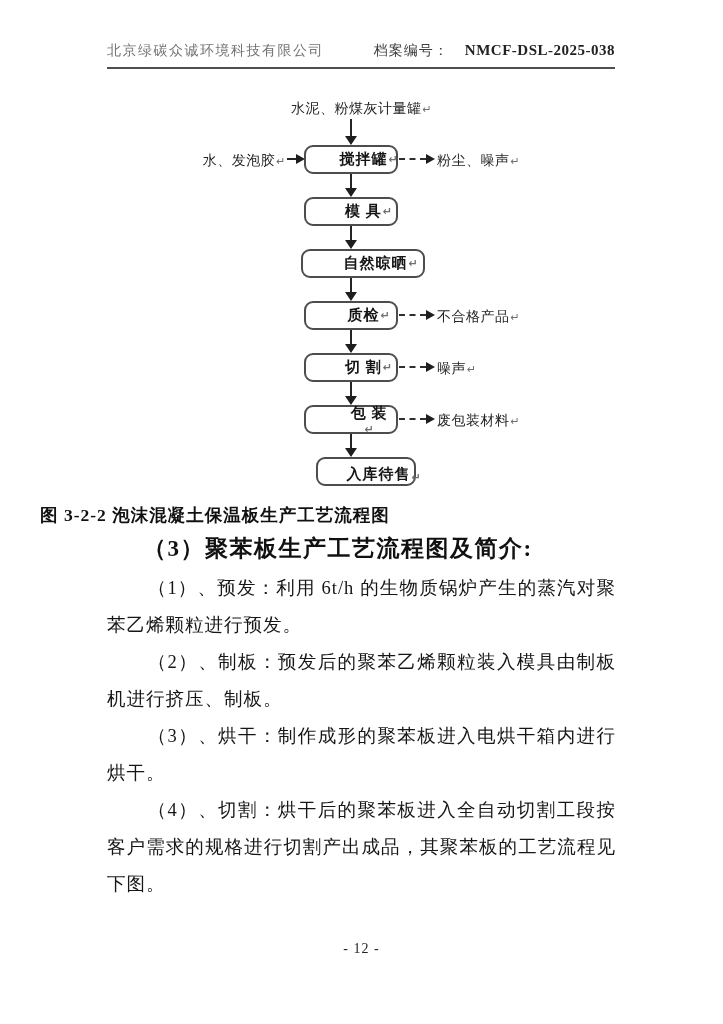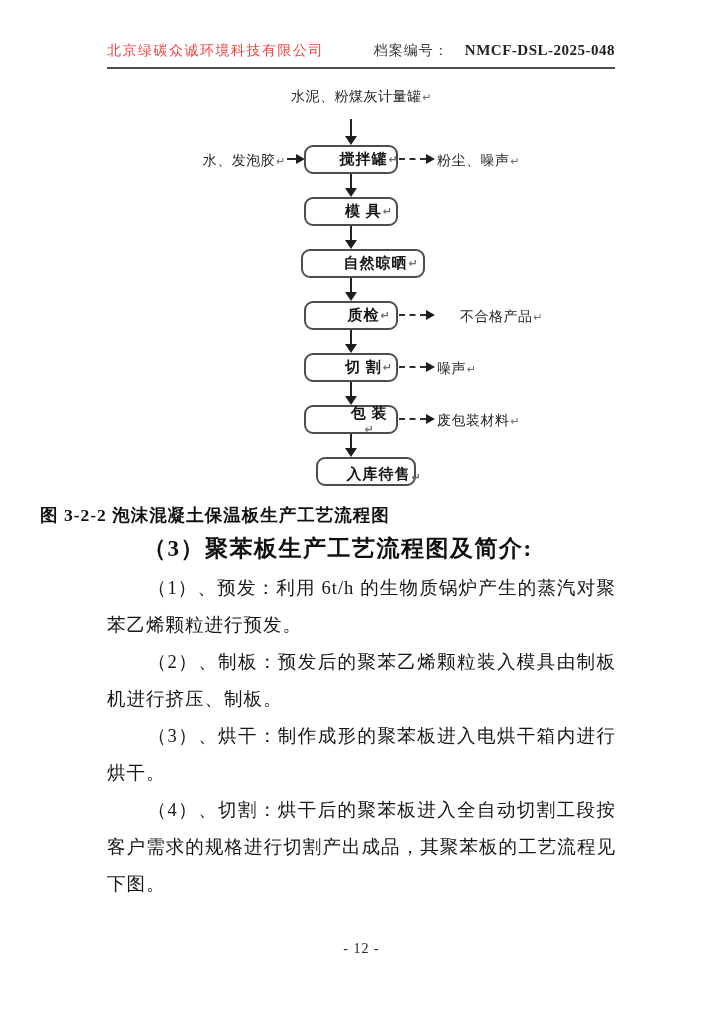--- a/index.html
+++ b/index.html
@@ -6,21 +6,21 @@
   .page{
     position:relative;width:723px;height:1024px;background:#ffffff;
     font-family:"Liberation Serif","DejaVu Serif",serif;color:#1c1c1c;overflow:hidden;
   }
   
   .hdr{
     position:absolute;left:107px;top:42px;width:508px;
     display:flex;justify-content:space-between;align-items:flex-end;
     padding-bottom:7px;border-bottom:2px solid #4e4e4e;
   }
-  .company{font-size:14px;letter-spacing:1.5px;color:#ef4444;white-space:nowrap;}
+  .company{font-size:14px;letter-spacing:1.5px;color:#737373;white-space:nowrap;}
   .arch{display:flex;gap:16px;align-items:baseline;white-space:nowrap;}
   .arch-label{font-size:14px;color:#3c3c3c;letter-spacing:1px;}
   .arch-num{font-size:15px;font-weight:bold;color:#222;letter-spacing:.5px;}
   
   .fc{position:absolute;inset:0;}
   .fc-label{position:absolute;font-size:14px;color:#242424;white-space:nowrap;letter-spacing:.5px;}
   .rm{color:#6f6f6f;font-size:11px;margin-left:1px;font-family:"DejaVu Sans",sans-serif;}
   .fbox{
     position:absolute;height:29px;box-sizing:border-box;background:#fff;
     border:2px solid #4d4d4d;border-radius:9px;
@@ -56,27 +56,27 @@
 </style>
 </head>
 <body>
 
 <div class="page">
 
   <div class="hdr">
     <span class="company">北京绿碳众诚环境科技有限公司</span>
     <span class="arch">
       <span class="arch-label">档案编号：</span>
-      <span class="arch-num">NMCF-DSL-2025-048</span>
+      <span class="arch-num">NMCF-DSL-2025-038</span>
     </span>
   </div>
 
   <div class="fc">
 
-    <div class="fc-label" style="left:291px;top:88px;">
+    <div class="fc-label" style="left:291px;top:100px;">
       <span>水泥、粉煤灰计量罐</span><span class="rm">↵</span>
     </div>
 
     <div class="vline" style="top:119px;height:18px;"></div>
     <div class="ah-down" style="top:136px;"></div>
 
     <div class="fc-label in-label" style="left:196px;top:152px;width:90px;">
       <span>水、发泡胶</span><span class="rm">↵</span>
     </div>
     <div class="hline" style="left:287px;top:158px;width:10px;"></div>
@@ -112,21 +112,21 @@
     <div class="vline" style="top:278px;height:15px;"></div>
     <div class="ah-down" style="top:292px;"></div>
 
     <div class="fbox" style="left:304px;top:301px;width:94px;">
       <span>质检</span>
         <span class="rm">↵</span>
     </div>
 
     <div class="dline" style="left:399px;top:314px;width:27px;"></div>
     <div class="ah-right" style="left:426px;top:310px;"></div>
-    <div class="fc-label" style="left:460px;top:308px;">
+    <div class="fc-label" style="left:437px;top:308px;">
       <span>不合格产品</span><span class="rm">↵</span>
     </div>
 
     <div class="vline" style="top:330px;height:15px;"></div>
     <div class="ah-down" style="top:344px;"></div>
 
     <div class="fbox" style="left:304px;top:353px;width:94px;">
       <span>切 割</span>
         <span class="rm">↵</span>
     </div>

